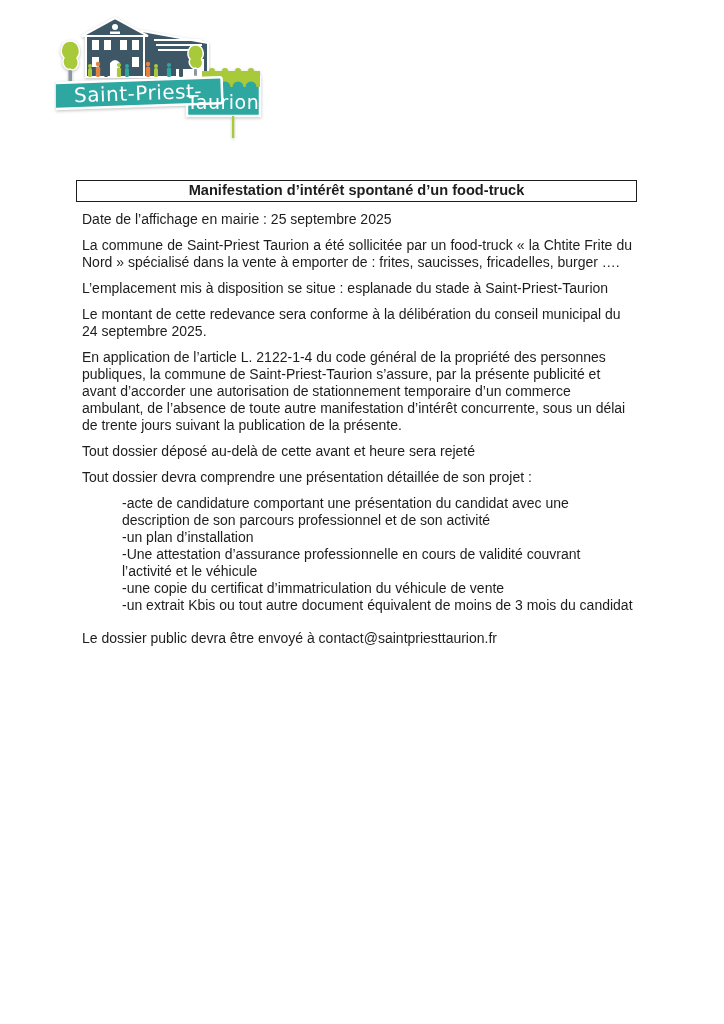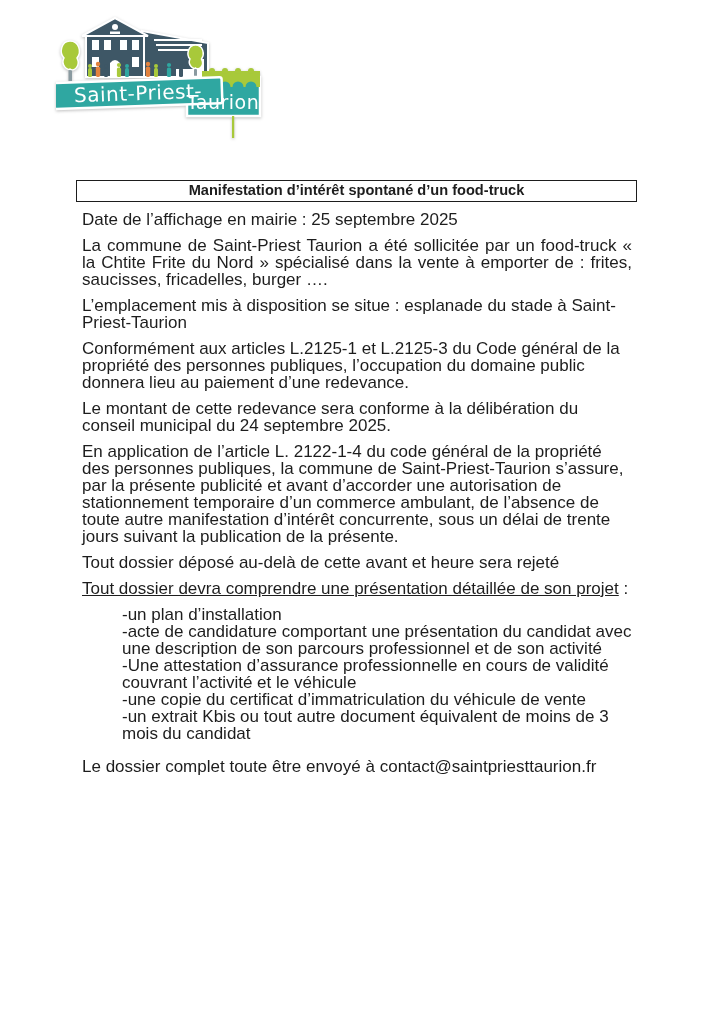--- a/index.html
+++ b/index.html
@@ -10,27 +10,27 @@
   .logo { position:absolute; left:56px; top:13px; width:208px; height:128px;
           filter: drop-shadow(0 1px 1.5px rgba(0,0,0,0.25)); }
   .logo svg { display:block; }
   .logo text { font-family:"DejaVu Sans", sans-serif; fill:#ffffff; }
 
   .content { position:absolute; left:76px; top:180px; width:561px; }
   .title-box {
     border:1px solid #1d1d1d; text-align:center; font-weight:bold;
     font-size:14.6px; line-height:17px; padding:1px 0 2px 0;
   }
-  .body-text { margin-left:6px; width:550px; font-size:17px; line-height:17px; }
+  .body-text { margin-left:6px; width:550px; font-size:14px; line-height:17px; }
   .body-text p { margin:9px 0; }
   .justify { text-align:justify; }
   .req-list { margin:9px 0 0 40px; width:511px; }
   .req { margin:0; }
   .closing { margin-top:16px !important; }
-  .u { text-decoration:underline; }
+  .u { }
 </style>
 </head>
 <body>
 
 <div class="page">
 
   <div class="logo">
     <svg viewBox="0 0 208 128" width="208" height="128">
 
       <g>
@@ -133,33 +133,32 @@
 
     <div class="title-box">
       <span>Manifestation d’intérêt spontané d’un food-truck</span>
     </div>
 
     <div class="body-text">
       <p>Date de l’affichage en mairie : 25 septembre 2025</p>
 
       <p class="justify">La commune de Saint-Priest Taurion a été sollicitée par un food-truck « la Chtite Frite du Nord » spécialisé dans la vente à emporter de : frites, saucisses, fricadelles, burger ….</p>
       <p>L’emplacement mis à disposition se situe : esplanade du stade à Saint-Priest-Taurion</p>
-      <p>Conformément aux articles L.2125-1 et L.2125-3 du Code général de la propriété des personnes publiques, l’occupation du domaine public donnera lieu au paiement d’une redevance.</p>
       <p>Le montant de cette redevance sera conforme à la délibération du conseil municipal du 24 septembre 2025.</p>
       <p>En application de l’article L. 2122-1-4 du code général de la propriété des personnes publiques, la commune de Saint-Priest-Taurion s’assure, par la présente publicité et avant d’accorder une autorisation de stationnement temporaire d’un commerce ambulant, de l’absence de toute autre manifestation d’intérêt concurrente, sous un délai de trente jours suivant la publication de la présente.</p>
       <p>Tout dossier déposé au-delà de cette avant et heure sera rejeté</p>
 
       <p><span class="u">Tout dossier devra comprendre une présentation détaillée de son projet</span><span> :</span></p>
 
       <div class="req-list">
+        <div class="req">-acte de candidature comportant une présentation du candidat avec une description de son parcours professionnel et de son activité</div>
         <div class="req">-un plan d’installation</div>
-        <div class="req">-acte de candidature comportant une présentation du candidat avec une description de son parcours professionnel et de son activité</div>
         <div class="req">-Une attestation d’assurance professionnelle en cours de validité couvrant l’activité et le véhicule</div>
         <div class="req">-une copie du certificat d’immatriculation du véhicule de vente</div>
         <div class="req">-un extrait Kbis ou tout autre document équivalent de moins de 3 mois du candidat</div>
       </div>
 
-      <p class="closing"><span>Le dossier complet toute être envoyé à </span><span>contact@saintpriesttaurion.fr</span></p>
+      <p class="closing"><span>Le dossier public devra être envoyé à </span><span>contact@saintpriesttaurion.fr</span></p>
     </div>
 
   </div>
 
 </div>
 
 </body></html>

